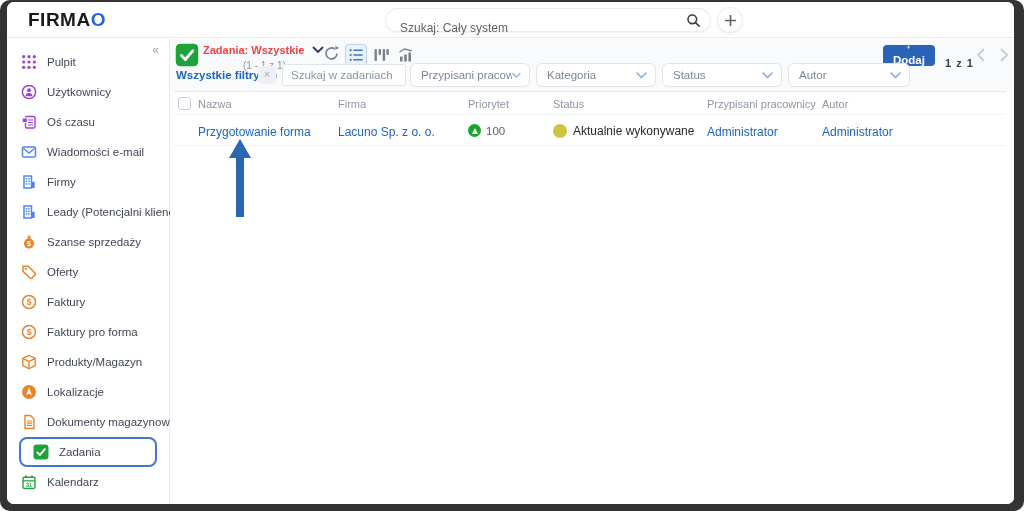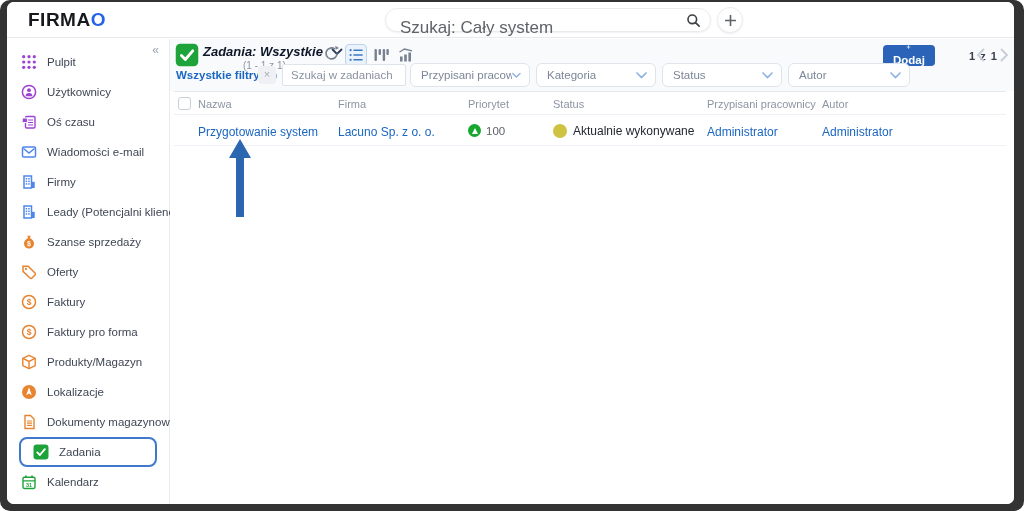--- a/index.html
+++ b/index.html
@@ -5,21 +5,21 @@
   * { margin:0; padding:0; box-sizing:border-box; }
   html,body { width:1024px; height:511px; font-family:"Liberation Sans", sans-serif; }
   .frame { position:relative; width:1024px; height:511px; background:#333; border-radius:10px; overflow:hidden; }
   .content { position:absolute; left:7px; top:2px; width:1007px; height:502px; background:#fff; border-radius:7px; overflow:hidden; }
 
   
   .topbar { position:relative; height:36px; background:#fff; border-bottom:1px solid #e7e9ec;padding-left:27px; }
   .logo { position:absolute; left:21px; top:7px; font-size:19px; font-weight:bold; letter-spacing:.5px; color:#17191c; }
   .logo .logo-o { color:#2563eb; }
   .search-pill { position:absolute; left:378px; top:6px; width:326px; height:24px; background:#fff; border:1px solid #ebebee; border-radius:12px; box-shadow:0 1px 2px rgba(0,0,0,.06); display:flex; align-items:center; }
-  .search-pill input { flex:1; border:none; outline:none; background:transparent; font-size:17px; color:#333; padding:0 6px 0 14px; font-family:"Liberation Sans",sans-serif;margin-top:15px; }
+  .search-pill input { flex:1; border:none; outline:none; background:transparent; font-size:12px; color:#333; padding:0 6px 0 14px; font-family:"Liberation Sans",sans-serif;margin-top:15px; }
   .search-pill input::placeholder { color:#5f6368; }
   .search-pill svg { margin-right:9px; flex:0 0 auto; }
   .plus-btn { position:absolute; left:710px; top:5px; width:26px; height:26px; border-radius:50%; background:#fff; border:1px solid #ececf0; box-shadow:0 1px 2px rgba(0,0,0,.07); display:flex; align-items:center; justify-content:center; cursor:pointer; }
 
   
   .bodyrow { position:absolute; top:37px; bottom:0; left:0; right:0; display:flex; }
   .sidebar { position:relative; width:163px; border-right:1px solid #e8eaed; background:#fff; padding-top:8px; }
   .collapse { position:absolute; right:10px; top:4px; font-size:12px; color:#9aa3af; cursor:pointer; }
   .collapse::before { content:"\00AB"; }
   .sb-item { height:30px; display:flex; align-items:center; gap:10px; padding-left:14px; cursor:pointer; }
@@ -27,28 +27,28 @@
   .sb-item .sb-label { font-size:11.5px; color:#3f4654; white-space:nowrap; }
   .sb-item.selected { border:2px solid #3f79cb; border-radius:8px; margin:0 12px; padding-left:12px; }
   .sb-more { text-align:center; color:#9aa3af; font-size:11px; letter-spacing:2px; margin-top:4px; }
 
   .main { position:relative; flex:1; background:#fff; }
   .top-zone { position:absolute; left:0; right:0; top:0; height:52px; background:#f8fafc; }
 
   
   .mod-ico { position:absolute; left:5px; top:4px; }
   .mod-title-wrap { position:absolute; left:33px; top:5px; display:flex; align-items:center; gap:8px; }
-  .mod-title { font-size:13px; font-weight:bold; color:#0f172a;font-style:italic; }
+  .mod-title { font-size:11px; font-weight:bold; color:#ef4444; }
   .mod-count { position:absolute; left:35px; top:21px; font-size:10px; color:#8c95a3;margin-left:38px; }
   .refresh { position:absolute; left:153px; top:6px; cursor:pointer; }
   .toggles { position:absolute; left:175px; top:5px; display:flex; gap:3px; }
   .toggle { width:22px; height:22px; border-radius:4px; display:flex; align-items:center; justify-content:center; cursor:pointer; }
   .toggle.selected { background:#eaf2fb; border:1px solid #bcd4ef; }
   .add-btn { position:absolute; left:713px; top:6px; height:21px; padding:0 10px; background:#2a63b8; border:none; border-radius:4px; color:#fff; font-size:11.5px; font-weight:bold; display:flex; align-items:center; gap:5px; cursor:pointer; font-family:"Liberation Sans",sans-serif;flex-direction:column; }
-  .pagination { position:absolute; left:775px; top:11px; font-size:11px; font-weight:bold; color:#39404d; letter-spacing:1px;margin-left:24px; }
+  .pagination { position:absolute; left:775px; top:18px; font-size:11px; font-weight:bold; color:#39404d; letter-spacing:1px; }
   .pag-prev { position:absolute; left:806px; top:9px; cursor:pointer; }
   .pag-next { position:absolute; left:830px; top:9px; cursor:pointer; }
 
   
   .all-filters { position:absolute; left:6px; top:30px; font-size:11.5px; font-weight:bold; color:#1a66c2; cursor:pointer; }
   .x-btn { position:absolute; left:88px; top:27px; width:18px; height:18px; background:#eef0f4; border-radius:4px; color:#a6aebb; font-size:11px; line-height:17px; text-align:center; cursor:pointer; }
   .x-btn::before { content:"\00D7"; }
   .f-search { position:absolute; left:112px; top:25px; width:124px; height:22px; border:1px solid #dfe4ea; border-radius:2px; background:#fff; font-size:11.5px; padding:0 8px; color:#333; outline:none; font-family:"Liberation Sans",sans-serif; }
   .f-search::placeholder { color:#8a93a3; }
   .dd { position:absolute; top:24px; width:120px; height:24px; border:1px solid #dfe4ea; border-radius:6px; background:#fff; display:flex; align-items:center; justify-content:space-between; padding:0 8px 0 10px; cursor:pointer; }
@@ -385,21 +385,21 @@
         <span class="checkbox"></span>
         <span class="th col-nazwa">Nazwa</span>
         <span class="th col-firma">Firma</span>
         <span class="th col-prio">Priorytet</span>
         <span class="th col-status">Status</span>
         <span class="th col-przyp">Przypisani pracownicy</span>
         <span class="th col-autor">Autor</span>
       </div>
 
       <div class="trow">
-        <span class="cell link col-nazwa">Przygotowanie system</span>
+        <span class="cell link col-nazwa">Przygotowanie forma</span>
         <span class="cell link col-firma">Lacuno Sp. z o. o.</span>
         <span class="cell cell-flex col-prio" style="top:8px">
           <span class="prio-circ"></span>
           <span class="prio-val">100</span>
         </span>
         <span class="cell cell-flex col-status" style="top:8px">
           <span class="status-dot"></span>
           <span class="status-txt">Aktualnie wykonywane</span>
         </span>
         <span class="cell link col-przyp">Administrator</span>

